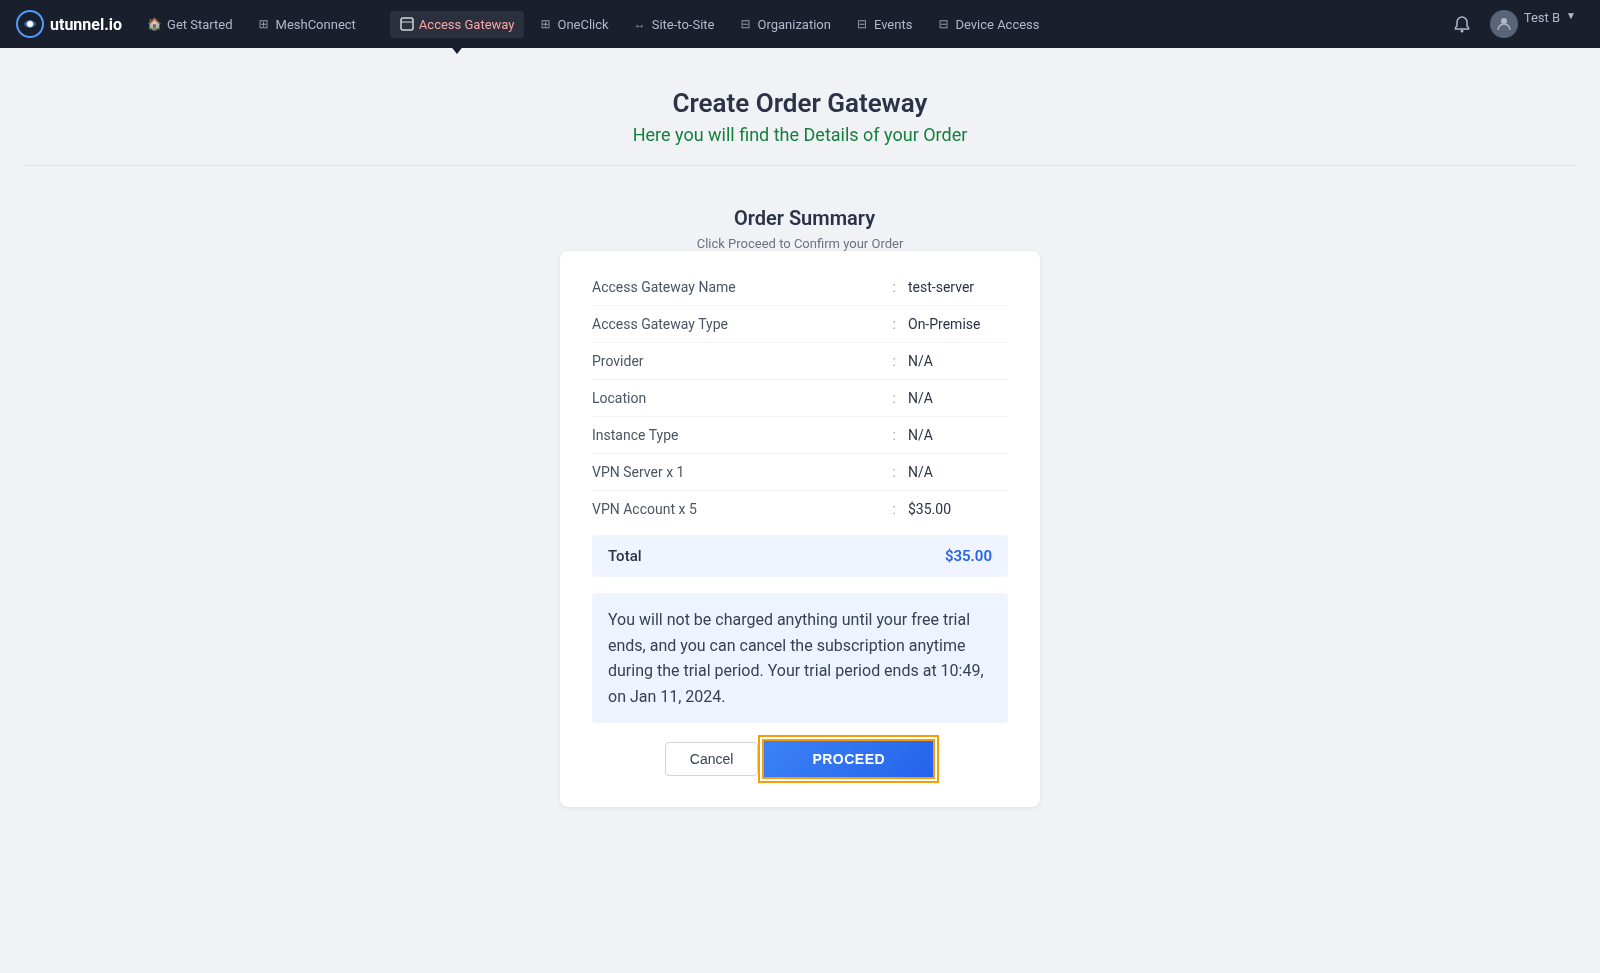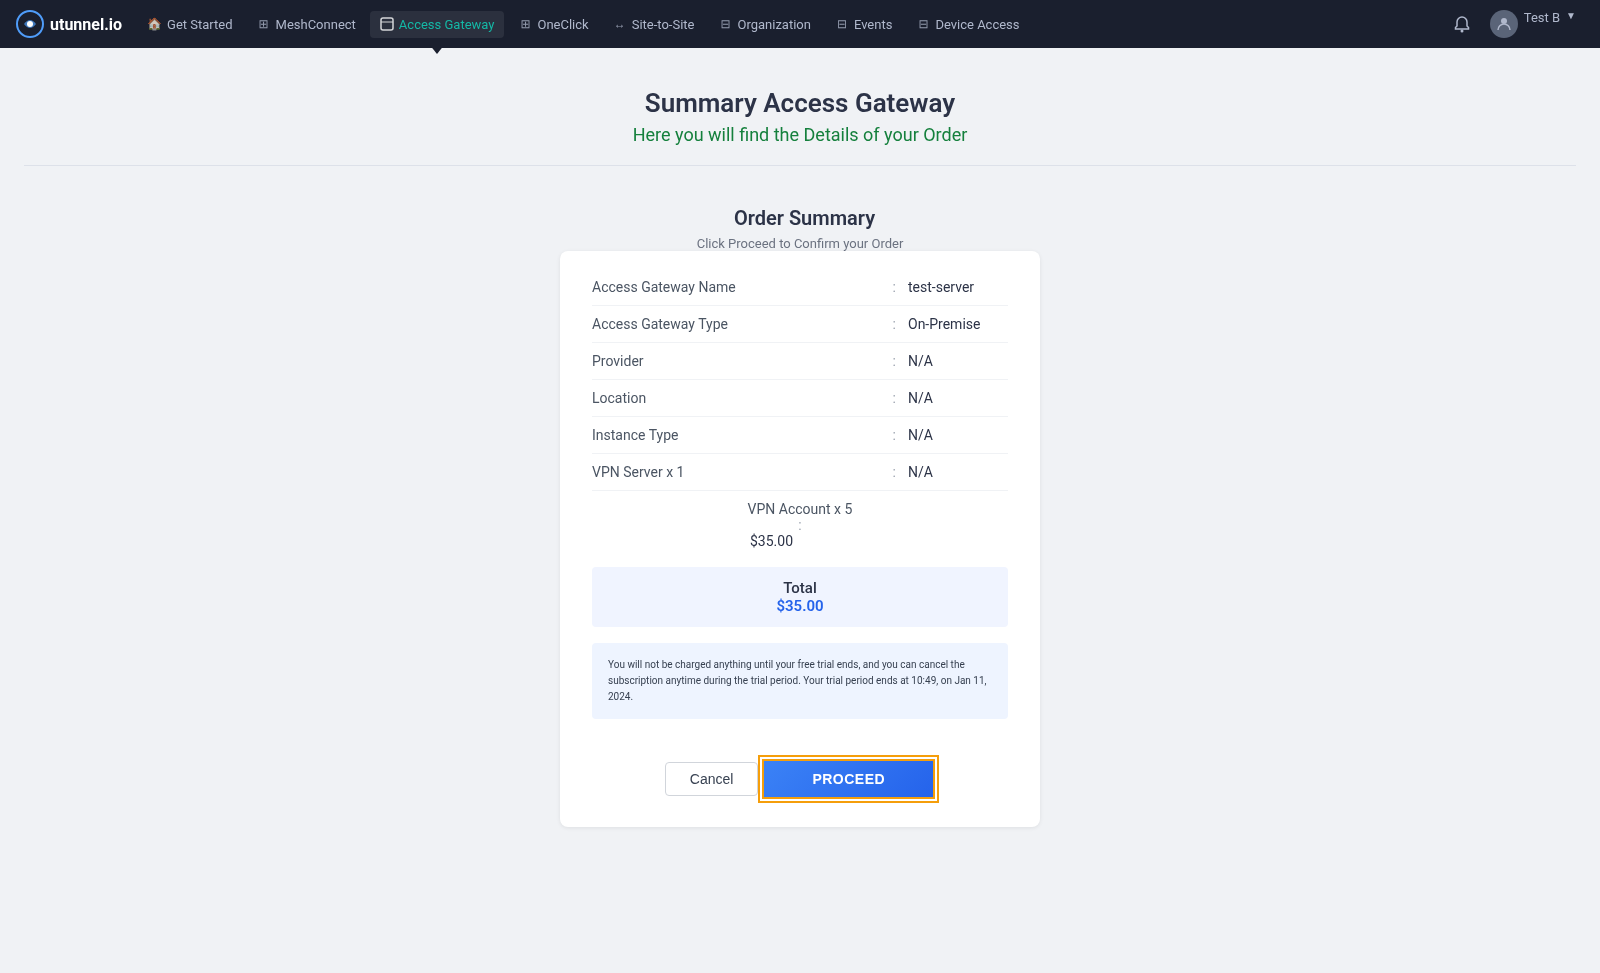--- a/index.html
+++ b/index.html
@@ -41,23 +41,24 @@
       gap: 5px;
       color: #b0b8cc;
       font-size: 13px;
       padding: 6px 10px;
       border-radius: 4px;
       cursor: pointer;
       text-decoration: none;
       white-space: nowrap;
     }
     .nav-item.active {
-      color: #14b8a6;
+      color: #fca5a5;
       background: rgba(255,255,255,0.08);
       position: relative;
+      margin-left: 20px;
     }
     .nav-item.active::after {
       content: '';
       position: absolute;
       bottom: -16px;
       left: 50%;
       transform: translateX(-50%);
       width: 0;
       height: 0;
       border-left: 8px solid transparent;
@@ -162,21 +163,21 @@
       padding: 18px 32px 28px;
     }
 
     .order-row {
       display: flex;
       align-items: center;
       padding: 10px 0;
       border-bottom: 1px solid #f0f2f5;
       font-size: 14px;
     }
-    .order-row:last-of-type { border-bottom: none; flex-direction: column; }
+    .order-row:last-of-type { border-bottom: none; }
     .order-label {
       flex: 1;
       color: #4b5563;
       font-weight: 400;
     }
     .order-colon {
       color: #9ca3af;
       padding: 0 12px;
     }
     .order-value {
@@ -187,41 +188,40 @@
 
     .order-total-row {
       display: flex;
       align-items: center;
       justify-content: space-between;
       background: #f0f4ff;
       border-radius: 4px;
       padding: 12px 16px;
       margin-top: 8px;
       margin-bottom: 16px;
-      flex-direction: column;
     }
     .order-total-label {
       font-size: 15px;
       font-weight: 500;
       color: #2c3347;
     }
     .order-total-value {
       font-size: 15px;
       font-weight: 600;
       color: #2563eb;
     }
 
     .trial-notice {
       background: #eef4ff;
       border-radius: 4px;
       padding: 14px 16px;
-      font-size: 10px;
+      font-size: 16px;
       color: #374151;
       line-height: 1.6;
-      margin-bottom: 40px;
+      margin-bottom: 16px;
     }
 
     .action-buttons {
       display: flex;
       align-items: center;
       justify-content: center;
       gap: 4px;
     }
     .btn-cancel {
       padding: 8px 24px;
@@ -313,21 +313,21 @@
         <path d="M2 14c0-3.31 2.69-6 6-6s6 2.69 6 6" stroke="#b0b8cc" stroke-width="1.5" fill="none"></path>
       </svg>
     </div>
     <span>Test B</span>
     <span style="font-size:10px; color:#b0b8cc;">▼</span>
   </div>
 </nav>
 
 <div class="page-wrapper">
   <div class="page-header">
-    <h1 class="page-title">Summary Access Gateway</h1>
+    <h1 class="page-title">Create Order Gateway</h1>
     <p class="page-subtitle">Here you will find the Details of your Order</p>
   </div>
 
   <div class="order-section">
     <h2 class="order-title">Order Summary</h2>
     <p class="order-subtitle">Click Proceed to Confirm your Order</p>
 
     <div class="order-card">
 
       <div id="order-rows-container">

